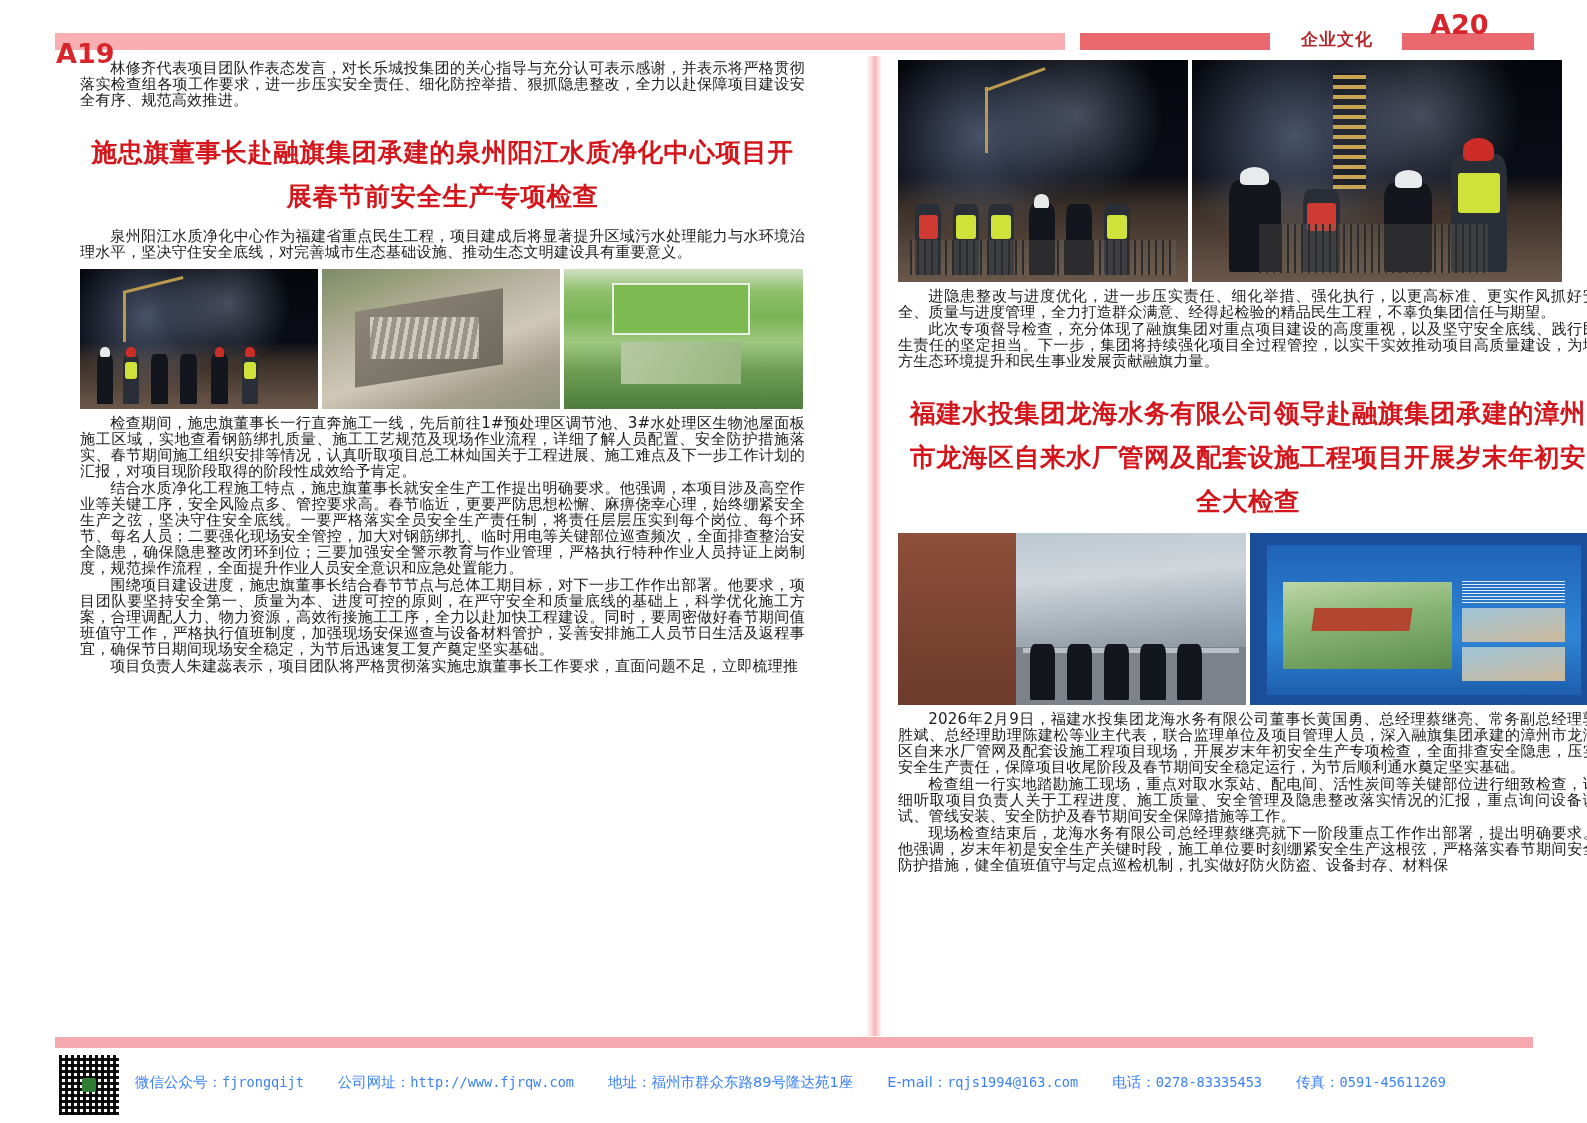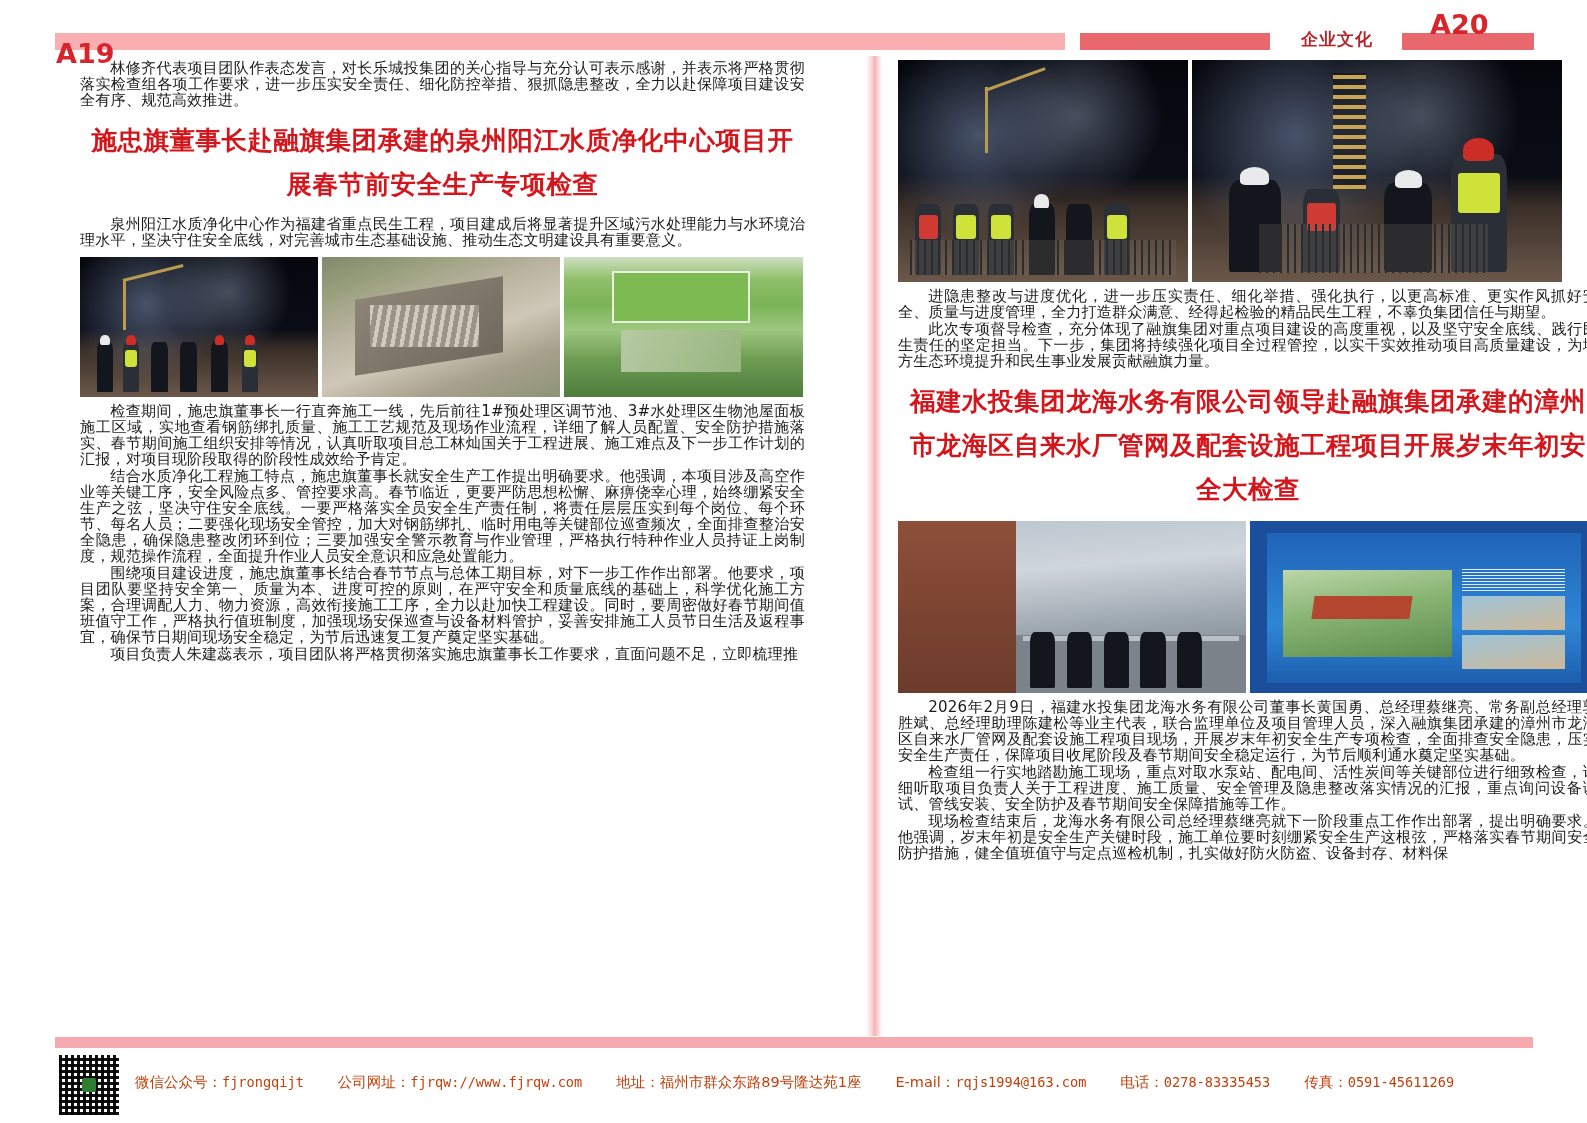--- a/index.html
+++ b/index.html
@@ -36,21 +36,21 @@
     font-size:15.1px;
     line-height:16px;
     color:#1b1b1b;
     text-align:justify;
     text-indent:2em;
     font-family:"DejaVu Sans","Liberation Sans",sans-serif;
     letter-spacing:0.2px;
   }
 
   h2.redhead{
-    margin:10px 0 10px 0;
+    margin:22px 0 10px 0;
     color:#d3161c;
     font-size:25.5px;
     line-height:44px;
     font-weight:bold;
     text-align:center;
     letter-spacing:0.5px;
     font-family:"DejaVu Sans","Liberation Sans",sans-serif;
   }
 
   
@@ -106,21 +106,21 @@
   
   .footer{position:absolute;left:0;bottom:0;width:100%;height:86px;}
   .foot-line{position:absolute;left:55px;top:0;width:1478px;height:11px;background:#f6aab0;}
   .qr{position:absolute;left:58px;top:17px;width:60px;height:60px;
       background:
         repeating-linear-gradient(90deg,#111 0 3px,#fff 3px 6px),
         repeating-linear-gradient(0deg,#111 0 3px,#fff 3px 6px);
       background-blend-mode:multiply;border:1px solid #fff;}
   .qr::after{content:"";position:absolute;left:38%;top:38%;width:24%;height:24%;background:#2e7d32;border-radius:2px;}
   .foot-items{position:absolute;left:135px;top:36px;right:40px;display:flex;
-      font-size:14.5px;color:#c2410c;font-family:"DejaVu Sans",sans-serif;white-space:nowrap;}
+      font-size:14.5px;color:#3b82f6;font-family:"DejaVu Sans",sans-serif;white-space:nowrap;}
   .foot-items>div{margin-right:34px;}
   .mono{font-family:"DejaVu Sans Mono","Liberation Mono",monospace;font-size:13.6px;}
 </style>
 </head>
 <body>
 
 <div class="page">
 
   <div class="hdr">
     <div class="hdr-bar-left"></div>
@@ -231,21 +231,21 @@
     <p class="body">2026年2月9日，福建水投集团龙海水务有限公司董事长黄国勇、总经理蔡继亮、常务副总经理郭胜斌、总经理助理陈建松等业主代表，联合监理单位及项目管理人员，深入融旗集团承建的漳州市龙海区自来水厂管网及配套设施工程项目现场，开展岁末年初安全生产专项检查，全面排查安全隐患，压实安全生产责任，保障项目收尾阶段及春节期间安全稳定运行，为节后顺利通水奠定坚实基础。</p>
     <p class="body">检查组一行实地踏勘施工现场，重点对取水泵站、配电间、活性炭间等关键部位进行细致检查，详细听取项目负责人关于工程进度、施工质量、安全管理及隐患整改落实情况的汇报，重点询问设备调试、管线安装、安全防护及春节期间安全保障措施等工作。</p>
     <p class="body">现场检查结束后，龙海水务有限公司总经理蔡继亮就下一阶段重点工作作出部署，提出明确要求。他强调，岁末年初是安全生产关键时段，施工单位要时刻绷紧安全生产这根弦，严格落实春节期间安全防护措施，健全值班值守与定点巡检机制，扎实做好防火防盗、设备封存、材料保</p>
   </div>
 
   <div class="footer">
     <div class="foot-line"></div>
     <div class="qr"></div>
     <div class="foot-items">
       <div><span>微信公众号：</span><span class="mono">fjrongqijt</span></div>
-      <div><span>公司网址：</span><span class="mono">fjrqw://www.fjrqw.com</span></div>
+      <div><span>公司网址：</span><span class="mono">http://www.fjrqw.com</span></div>
       <div><span>地址：</span><span>福州市群众东路89号隆达苑1座</span></div>
       <div><span>E-mail：</span><span class="mono">rqjs1994@163.com</span></div>
       <div><span>电话：</span><span class="mono">0278-83335453</span></div>
       <div><span>传真：</span><span class="mono">0591-45611269</span></div>
     </div>
   </div>
 
 </div>
 
 </body></html>

